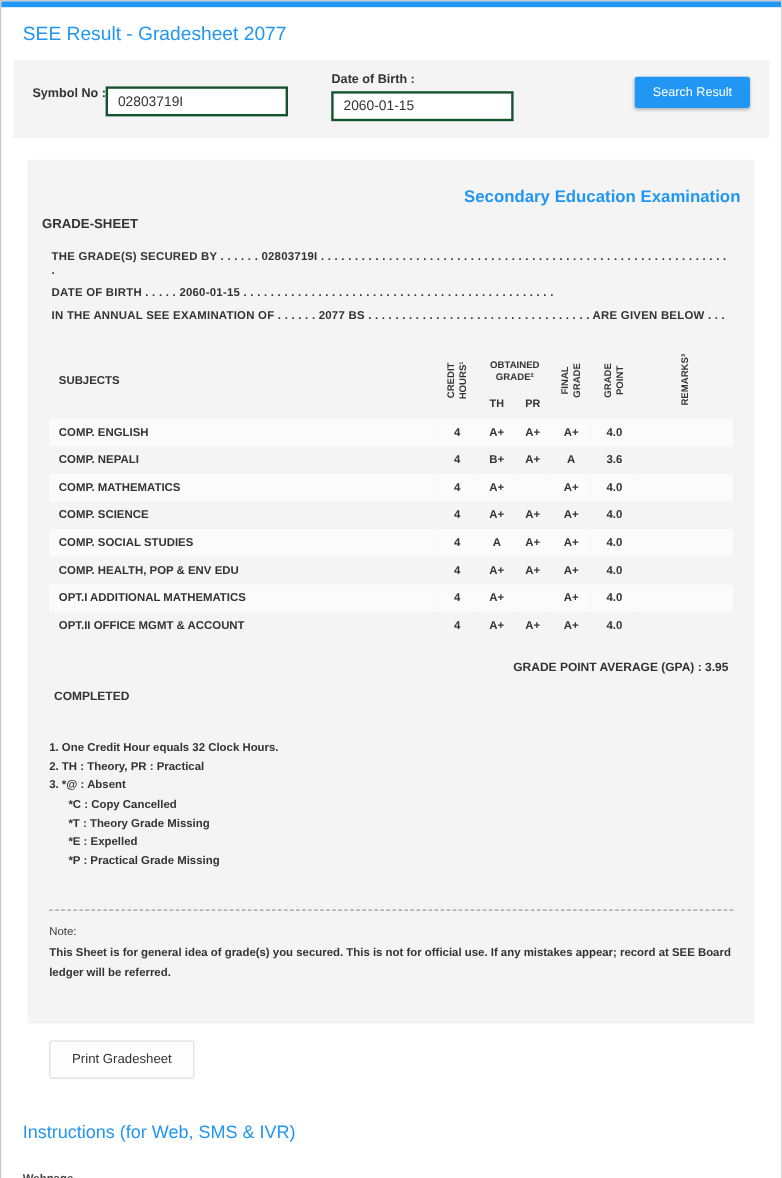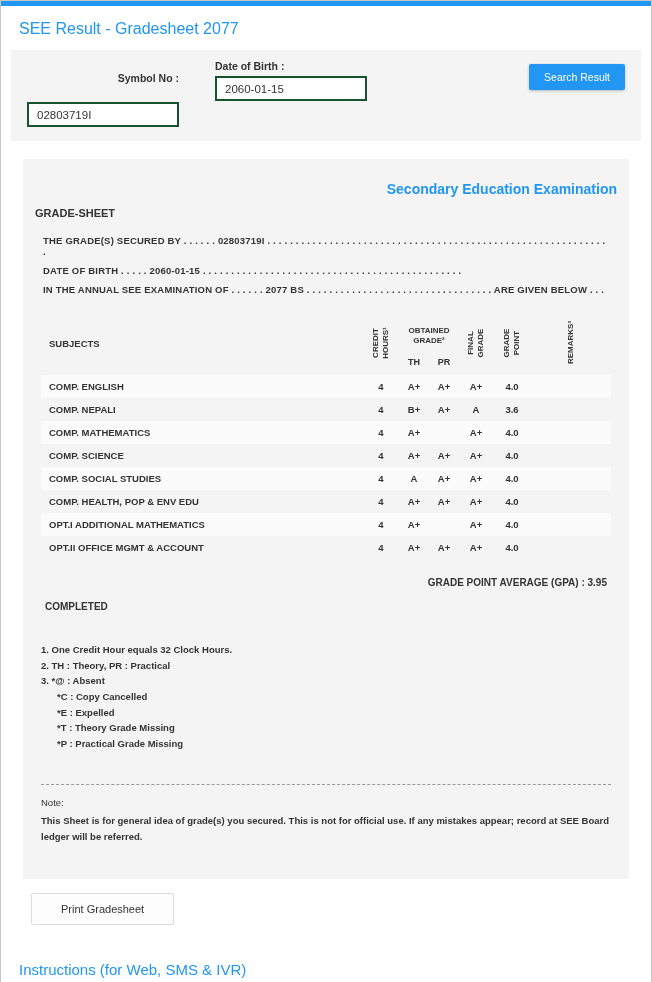--- a/index.html
+++ b/index.html
@@ -6,21 +6,21 @@
   html,body { background:#fff; }
   body { font-family:"Liberation Sans", sans-serif; width:652px; }
   .page { width:652px; min-height:982px; border:1px solid #c8c8c8; background:#fff; overflow:hidden; }
   .topbar { height:5px; background:#2196F3; }
 
   .page-title { color:#2196F3; font-size:16px; font-weight:400; padding:14px 18px 12px; }
 
   
   .search-panel { margin:0 10px; background:#f4f4f4; padding:10px 16px 14px; display:flex; }
   .field-label { font-size:10.5px; font-weight:700; color:#333; }
-  .symbol-group { display:flex; align-items:flex-end; gap:18px; margin-top:12px;flex-direction:column; }
+  .symbol-group { display:flex; align-items:flex-start; gap:0; margin-top:12px; }
   .text-input { width:152px; height:25px; border:2px solid #14532d; background:#fff; padding:0 8px; font-size:11.5px; color:#333; font-family:inherit; }
   .dob-group { margin-left:36px; display:flex; flex-direction:column; gap:4px; }
   .search-btn { margin-left:auto; align-self:flex-start; margin-top:4px; background:#2196F3; color:#fff; border:none; border-radius:2px; padding:7px 15px; font-size:10.5px; font-family:inherit; box-shadow:0 1px 3px rgba(0,0,0,.25); cursor:pointer; }
 
   
   .sheet { margin:18px 22px 0; background:#f4f4f4; padding:22px 12px 34px; }
   .exam-title { text-align:right; color:#2196F3; font-size:14px; font-weight:700; }
   .sheet-title { text-align:left; color:#333; font-size:11px; font-weight:700; margin-top:10px; }
   .intro { margin:16px 8px 0; }
   .intro-line { font-size:9.5px; font-weight:700; color:#333; margin-top:8px; letter-spacing:.2px; }
@@ -46,21 +46,21 @@
   .status-line { text-align:left; font-size:10px; font-weight:700; color:#333; margin:13px 10px 0; }
 
   .footnotes { margin:30px 6px 0; }
   .fn { font-size:9.5px; font-weight:700; color:#333; line-height:1.65; }
   .fn.indent { padding-left:16px; }
 
   .dashed-divider { border-top:1px dashed #999; margin:32px 6px 0; }
   .note-label { font-size:9.5px; font-weight:400; color:#333; margin:12px 6px 0; }
   .note-text { font-size:9.5px; font-weight:700; color:#333; margin:5px 6px 0; line-height:1.7; max-width:590px; }
 
-  .print-btn { margin:14px 0 0 30px; background:#fdfdfd; border:1px solid #ddd; border-radius:2px; color:#333; font-size:11px; font-family:inherit; padding:9px 29px; cursor:pointer; }
+  .print-btn { margin:14px 0 0 40px; background:#fdfdfd; border:1px solid #ddd; border-radius:2px; color:#333; font-size:11px; font-family:inherit; padding:9px 18px; cursor:pointer; }
 
   .instr-title { color:#2196F3; font-size:15px; font-weight:400; margin:36px 18px 0; }
   .instr-group { margin:15px 18px 0; }
   .instr-group.first { margin-top:24px; }
   .instr-line { font-size:9.5px; font-weight:700; color:#444; line-height:1.5; }
 </style>
 </head>
 <body>
 
 <div class="page">
@@ -199,22 +199,22 @@
     </table>
 
     <div class="gpa-line">GRADE POINT AVERAGE (GPA) : 3.95</div>
     <div class="status-line">COMPLETED</div>
 
     <div class="footnotes">
       <div class="fn">1. One Credit Hour equals 32 Clock Hours.</div>
       <div class="fn">2. TH : Theory, PR : Practical</div>
       <div class="fn">3. *@ : Absent</div>
       <div class="fn indent">*C : Copy Cancelled</div>
+      <div class="fn indent">*T : Theory Grade Missing</div>
       <div class="fn indent">*E : Expelled</div>
-      <div class="fn indent">*T : Theory Grade Missing</div>
       <div class="fn indent">*P : Practical Grade Missing</div>
     </div>
 
     <div class="dashed-divider"></div>
     <div class="note-label">Note:</div>
     <div class="note-text">This Sheet is for general idea of grade(s) you secured. This is not for official use. If any mistakes appear; record at SEE Board ledger will be referred.</div>
   </div>
 
   <button class="print-btn">Print Gradesheet</button>
 

